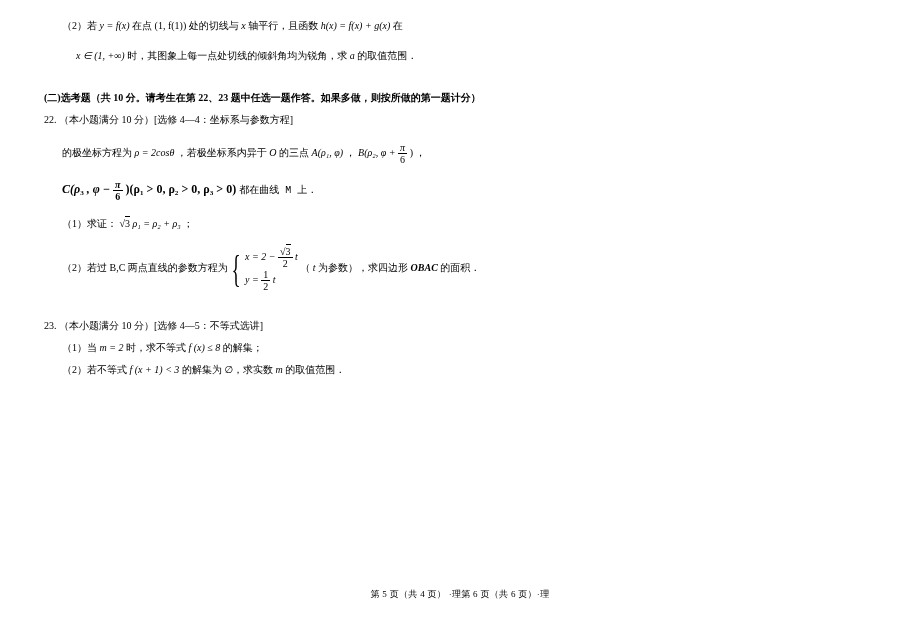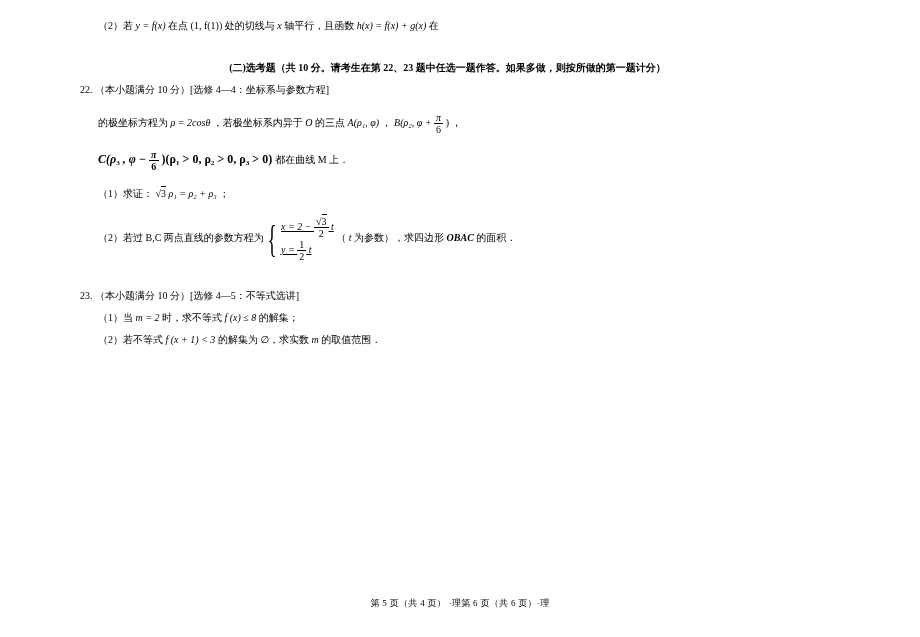--- a/index.html
+++ b/index.html
@@ -7,48 +7,48 @@
       width: 920px;
       height: 637px;
       background: #ffffff;
       font-family: "SimSun", "宋体", serif;
       font-size: 10px;
       color: #000000;
       position: relative;
       line-height: 1.6;
     }
     .page {
-      padding: 18px 105px 0 80px;
+      padding: 18px 105px 0 44px;
     }
     .indent1 { padding-left: 18px; }
     .indent2 { padding-left: 32px; }
     .line-sp { margin-bottom: 14px; }
     .line-sm { margin-bottom: 6px; }
     .section-gap { margin-top: 26px; }
-    .bold { font-weight: bold; text-align: center; }
+    .bold { font-weight: bold; }
     .italic { font-style: italic; font-family: "Times New Roman", serif; }
     .math { font-family: "Times New Roman", "SimSun", serif; }
     .frac, .brace-block { display: inline-block; vertical-align: middle; text-align: center; font-family: "Times New Roman", serif; }
     .frac .num { display: block; border-bottom: 1px solid #000; padding: 0 2px; line-height: 1.1; font-size: 10px; }
     .frac .den { display: block; padding: 0 2px; line-height: 1.1; font-size: 10px; }
     .sqrt { border-top: 1px solid #000; padding-top: 1px; }
     .brace {
       font-size: 38px;
       display: inline-block;
       vertical-align: middle;
       line-height: 38px;
       font-family: "Times New Roman", serif;
       transform: scaleX(0.5);
       margin: 0 -3px;
     }
     .brace-block { text-align: left; }
-    .brace-block .brow { display: block; line-height: 1.5; text-decoration: underline; }
+    .brace-block .brow { display: block; line-height: 1.5; }
     .footer {
       position: absolute;
-      bottom: 27px;
+      bottom: 36px;
       width: 100%;
       text-align: center;
       font-size: 9px;
       letter-spacing: 0.3px;
     }
   </style>
 </head>
 <body>
 
 <div class="page">
@@ -56,20 +56,26 @@
   <div class="indent1 line-sp">
     <span>（2）若 </span>
     <span class="math italic">y = f(x)</span>
     <span> 在点 </span>
     <span class="math">(1, f(1))</span>
     <span> 处的切线与 </span>
     <span class="math italic">x</span>
     <span> 轴平行，且函数 </span>
     <span class="math italic">h(x) = f(x) + g(x)</span>
     <span> 在</span>
+  </div>
+  <div class="indent2 line-sp">
+    <span class="math italic">x ∈ (1, +∞)</span>
+    <span> 时，其图象上每一点处切线的倾斜角均为锐角，求 </span>
+    <span class="math italic">a</span>
+    <span> 的取值范围．</span>
   </div>
 
   <div class="section-gap bold line-sm">(二)选考题（共 10 分。请考生在第 22、23 题中任选一题作答。如果多做，则按所做的第一题计分）</div>
 
   <div class="line-sp">
     <span>22.</span>
     <span>（本小题满分 10 分）[选修 4—4：坐标系与参数方程]</span>
   </div>
 
 
@@ -88,21 +94,21 @@
   </div>
 
   <div class="indent1 line-sp" style="font-size:12px;">
     <span class="math italic bold">C(ρ</span><span class="math bold">₃</span>
     <span class="math italic bold">, φ − </span>
     <span class="frac math bold"><span class="num italic">π</span><span class="den">6</span></span>
     <span class="math bold">)(ρ</span><span class="math bold">₁</span>
     <span class="math bold"> &gt; 0, ρ</span><span class="math bold">₂</span>
     <span class="math bold"> &gt; 0, ρ</span><span class="math bold">₃</span>
     <span class="math bold"> &gt; 0) </span>
-    <span style="font-size:10px;">都在曲线 M 上．</span>
+    <span style="font-size:10px;font-family:Liberation Mono, monospace;">都在曲线 M 上．</span>
   </div>
 
   <div class="indent1 line-sp">
     <span>（1）求证：</span>
     <span class="math">√<span class="sqrt">3</span></span>
     <span class="math italic">ρ₁ = ρ₂ + ρ₃</span>
     <span>；</span>
   </div>
 
   <div class="indent1 line-sp">

